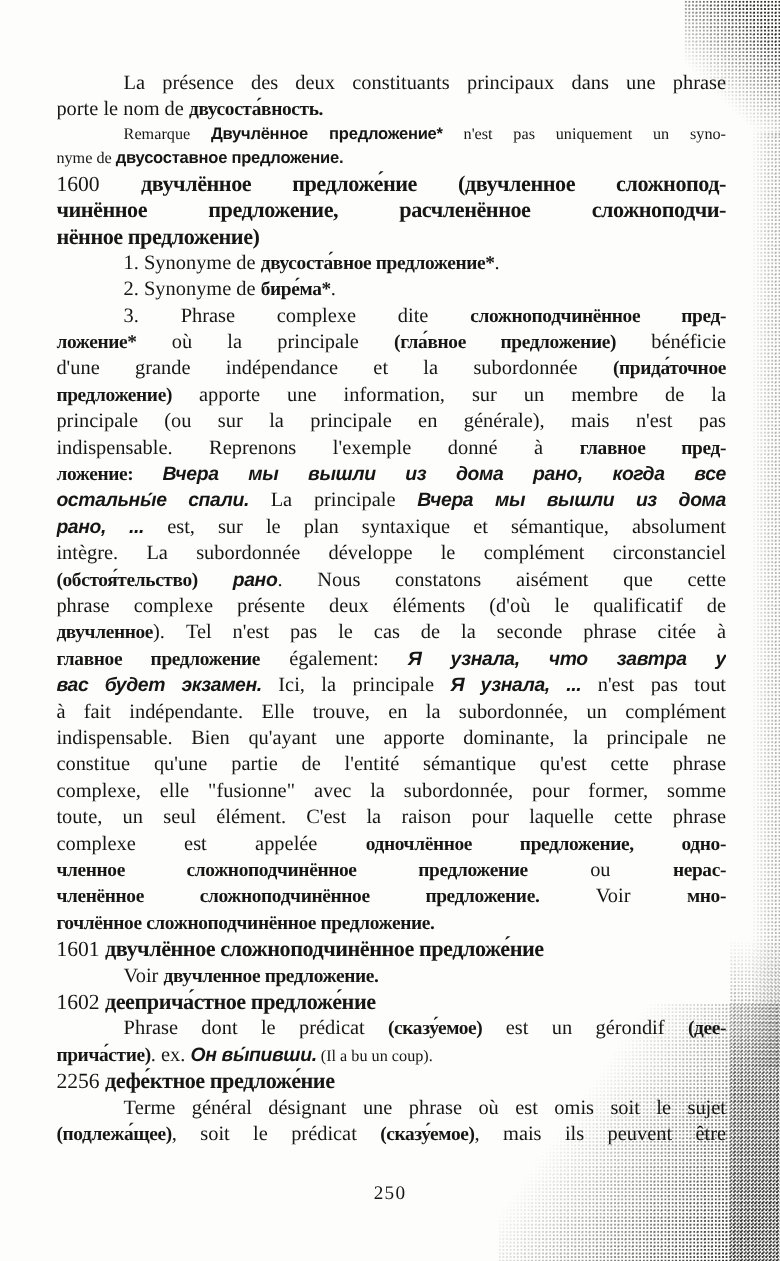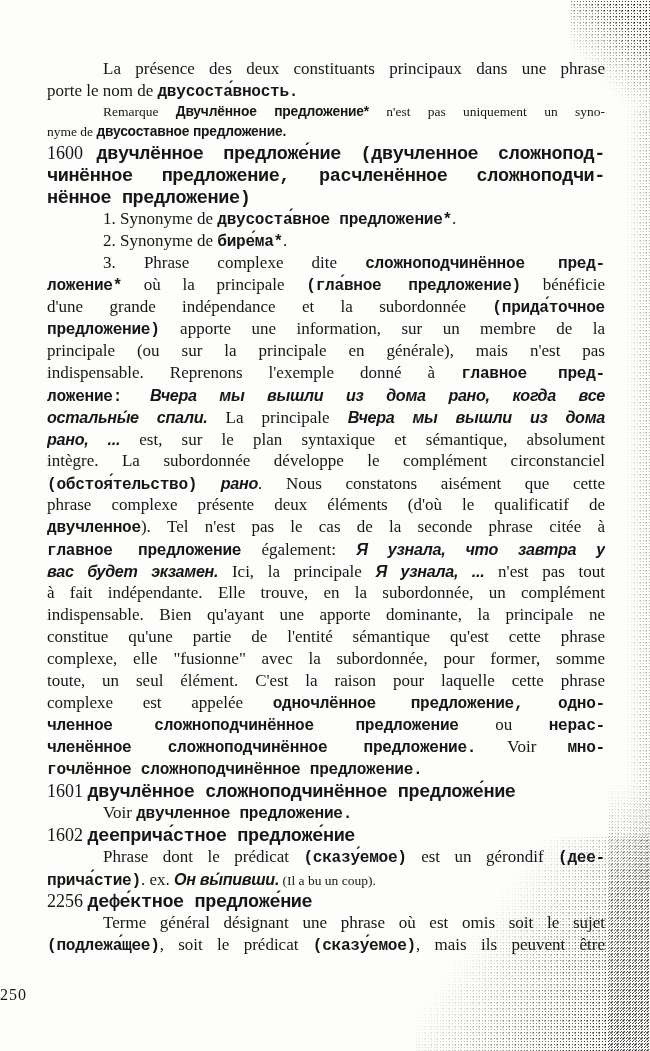--- a/index.html
+++ b/index.html
@@ -12,28 +12,28 @@
   .text-col{position:absolute;left:47px;top:58px;width:558px;}
   .line{
     height:22px;line-height:22px;font-size:17px;
     white-space:nowrap;overflow:hidden;text-align:left;
   }
   .line.j{text-align:justify;text-align-last:justify;text-justify:inter-word;}
   .line.ind{text-indent:56px;}
   .line.small{height:20px;line-height:20px;font-size:13.5px;}
   .line.head{font-size:18px;}
   .s-r{font-family:"Liberation Serif",serif;}
-  .s-b{font-family:Liberation Mono, monospace;font-weight:700;font-size:0.95em;letter-spacing:-0.3px;}
+  .s-b{font-family:Liberation Serif, serif;font-weight:700;font-size:0.95em;letter-spacing:-0.3px;}
   .s-bi{font-family:"Liberation Sans",sans-serif;font-weight:700;font-style:italic;font-size:0.95em;letter-spacing:-0.3px;}
   .s-sm{font-family:"Liberation Serif",serif;font-size:13.5px;}
   .s-smb{font-family:"Liberation Sans",sans-serif;font-weight:700;font-size:13.8px;letter-spacing:-0.2px;margin-top:21px;}
   .line.head .s-b{font-size:18.5px;letter-spacing:-0.4px;}
   .page-number{
     position:absolute;left:0;top:986px;width:650px;
-    text-align:left;font-size:16px;letter-spacing:1px;
+    text-align:center;font-size:16px;letter-spacing:1px;
   }
   .noise{position:absolute;pointer-events:none;}
   .noise-pat{
     background:
       radial-gradient(circle, rgba(12,12,12,.85) 0.7px, transparent 0.9px),
       radial-gradient(circle, rgba(70,70,70,.6) 0.9px, transparent 1.1px);
     background-size:3px 3px,6px 6px;
     background-position:0 0,1px 2px;
   }
   #noise-tr{top:0;right:0;width:80px;height:115px;

